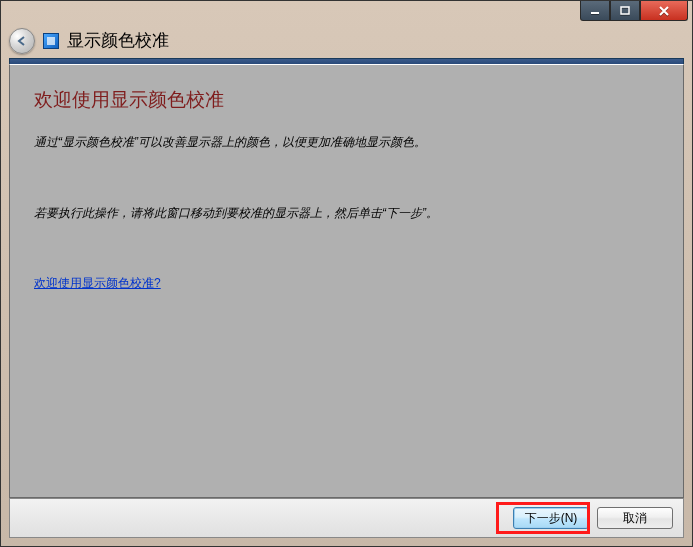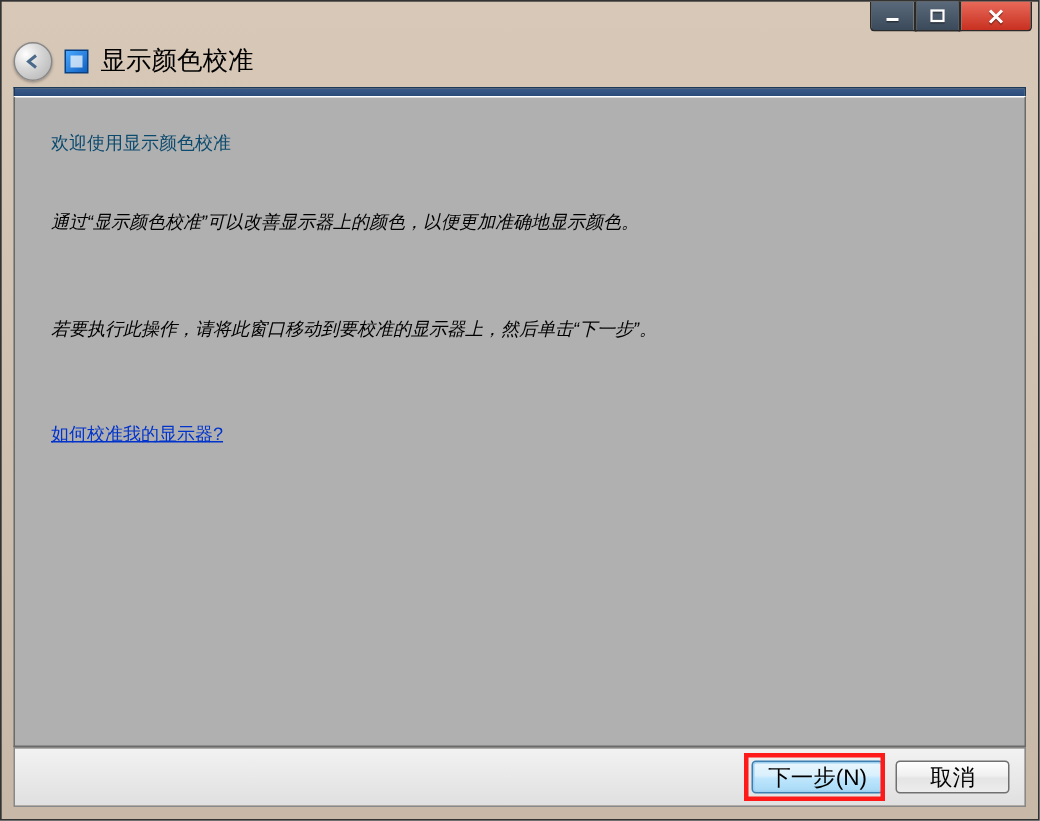--- a/index.html
+++ b/index.html
@@ -91,23 +91,23 @@
       top: 63px; bottom: 48px;
       background: #b0b0b0;
       border: 1px solid #6a6a6a;
       border-top: 1px solid #fff;
     }
     .content-inner {
       padding: 22px 24px;
       color: #000;
     }
     .heading {
-      color: #0c4a6e;
-      font-size: 12px;
-      margin-bottom: 35px;
+      color: #7f1d1d;
+      font-size: 19px;
+      margin-bottom: 20px;
     }
     .para {
       font-size: 12px;
       line-height: 1.6;
       margin-bottom: 52px;
       font-style: italic;
     }
     .help-link {
       color: #0033cc;
       text-decoration: underline;
@@ -125,21 +125,21 @@
       justify-content: flex-end;
       gap: 8px;
       padding: 0 10px;
     }
     .btn {
       min-width: 76px;
       height: 22px;
       background: linear-gradient(180deg,#fefefe 0%,#f0f0f0 45%,#e4e4e4 55%,#ededed 100%);
       border: 1px solid #707070;
       border-radius: 3px;
-      font-size: 15px;
+      font-size: 12px;
       display: flex; align-items: center; justify-content: center;
       cursor: default;
       padding: 0 10px;
     }
     .btn-default {
       border: 1px solid #3c7fb1;
       box-shadow: inset 0 0 0 1px #9fd0f0;
       background: linear-gradient(180deg,#eaf6fd 0%,#d9f0fc 45%,#bee6fd 55%,#a7d9f5 100%);
     }
     .highlight-box {
@@ -190,21 +190,21 @@
     <div class="title-text">显示颜色校准</div>
   </div>
 
   <div class="tab-strip"></div>
 
   <div class="content-area">
     <div class="content-inner">
       <div class="heading">欢迎使用显示颜色校准</div>
       <div class="para">通过“显示颜色校准”可以改善显示器上的颜色，以便更加准确地显示颜色。</div>
       <div class="para">若要执行此操作，请将此窗口移动到要校准的显示器上，然后单击“下一步”。</div>
-      <a class="help-link">如何校准我的显示器?</a>
+      <a class="help-link">欢迎使用显示颜色校准?</a>
     </div>
   </div>
 
   <div class="footer-bar">
     <div class="btn btn-default">下一步(N)</div>
     <div class="btn">取消</div>
   </div>
 
   <div class="highlight-box"></div>
 </div>

